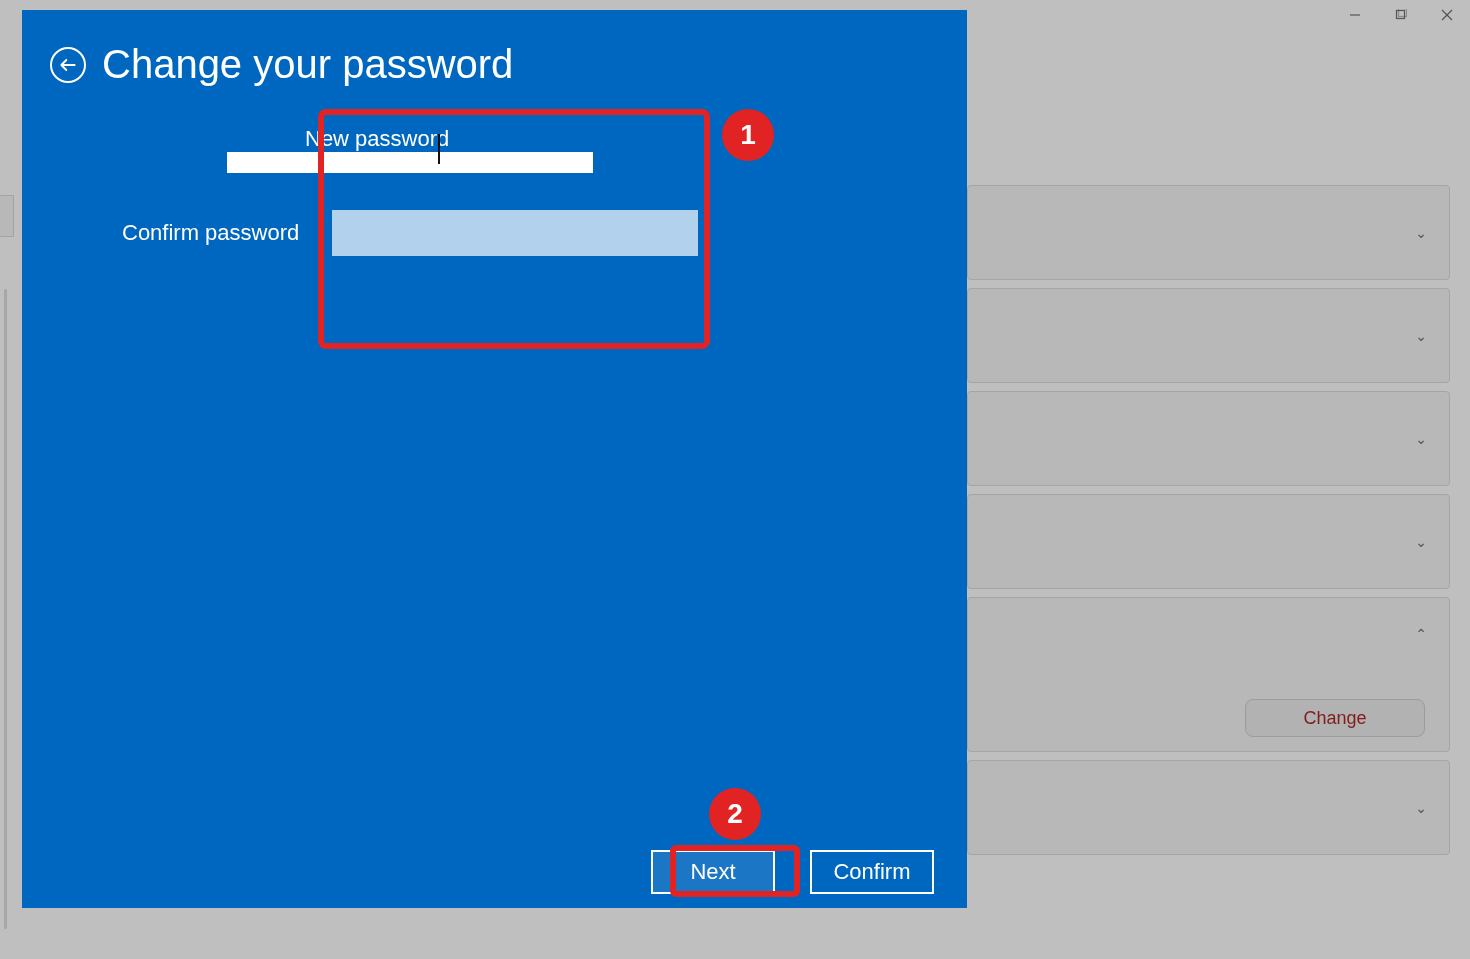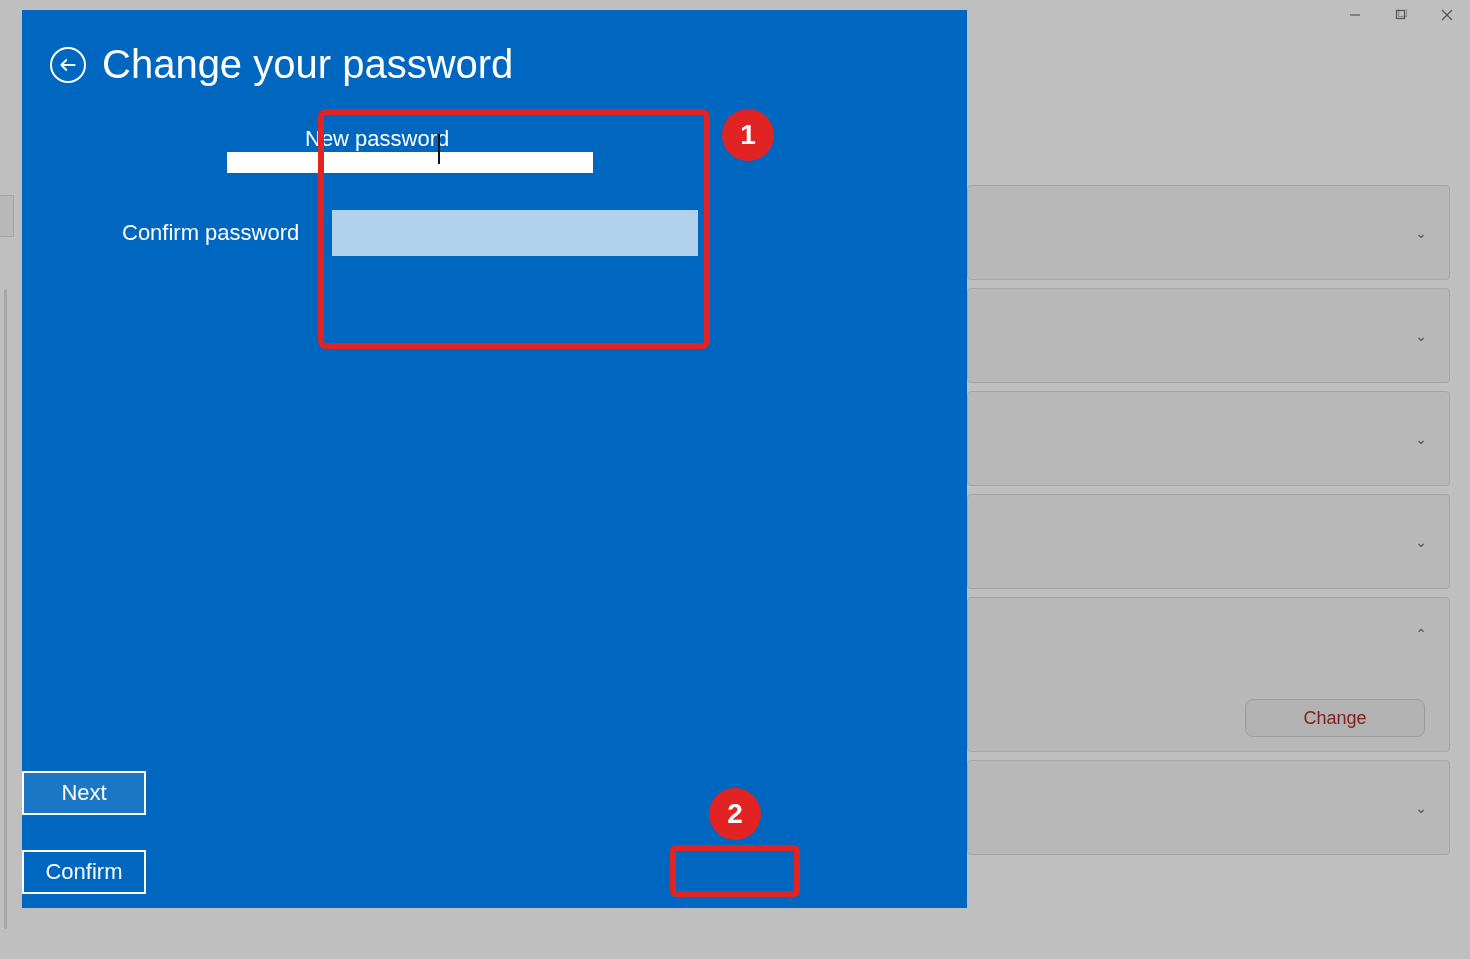--- a/index.html
+++ b/index.html
@@ -182,21 +182,20 @@
     }
 
     .dialog-actions {
       position: absolute;
       bottom: 14px;
       left: 0;
       right: 33px;
       display: flex;
       justify-content: flex-end;
       gap: 35px;
-      flex-direction: column;
     }
     .btn {
       height: 44px;
       width: 124px;
       display: flex;
       align-items: center;
       justify-content: center;
       border: 2px solid #ffffff;
       color: #ffffff;
       font-size: 22px;

